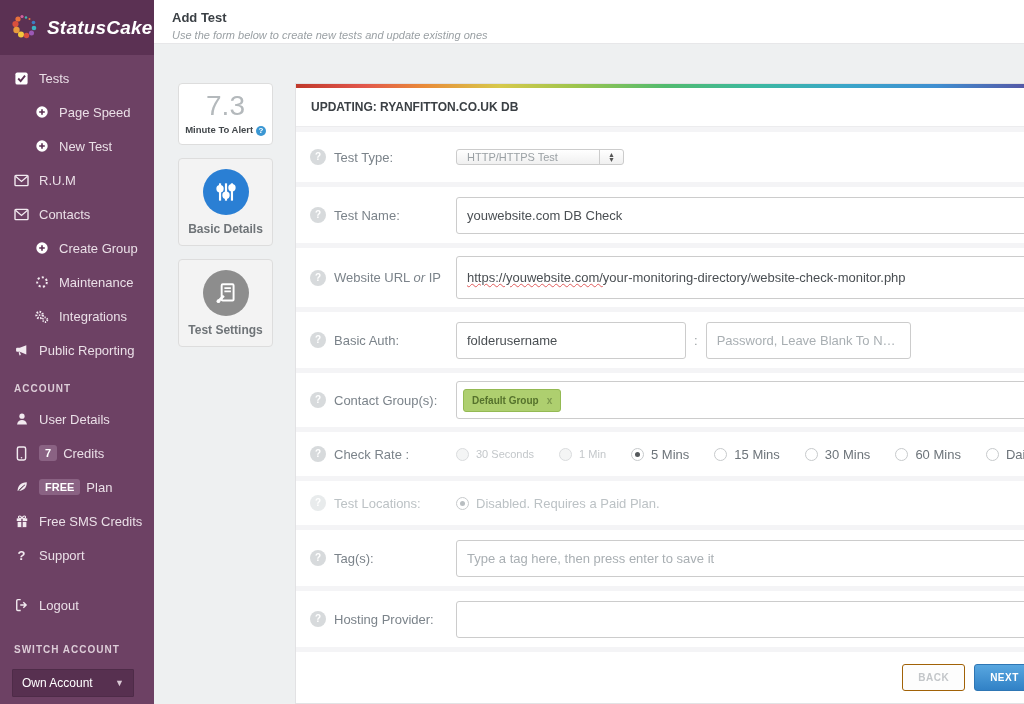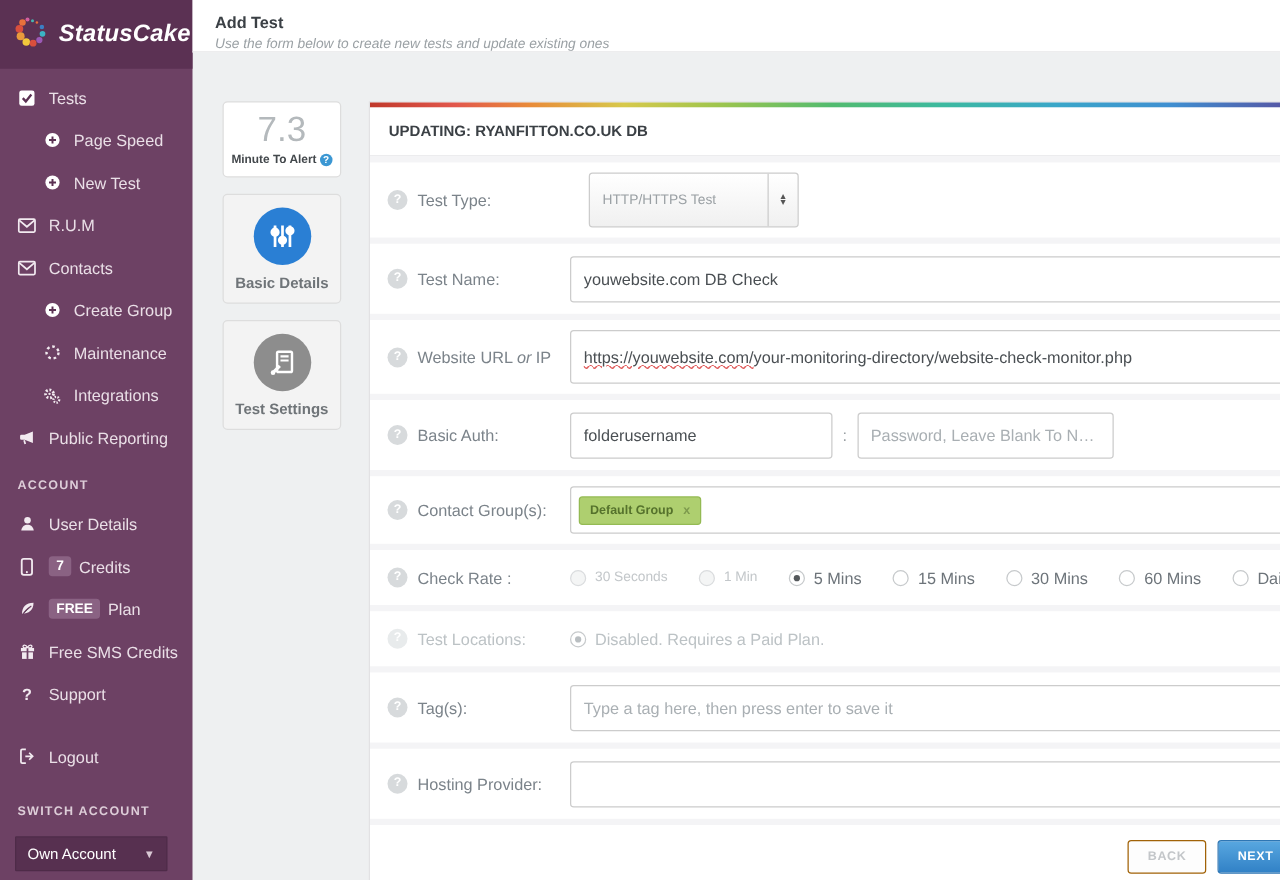--- a/index.html
+++ b/index.html
@@ -45,27 +45,27 @@
   .rainbow { height:4px; background:linear-gradient(to right,#c0392b 0%,#e2574c 9%,#e98b39 17%,#d7c94b 27%,#9ec54d 37%,#52bb6f 49%,#3cb9a0 61%,#3aa6c9 73%,#3f8fd1 85%,#5b4a9b 100%); }
   .form-heading { background:#fff; padding:12px 15px; font-size:12px; font-weight:bold; color:#3b4045; border-bottom:1px solid #ececee; margin-bottom:5px; }
   .form-row { background:#fff; display:flex; align-items:center; padding:8px 14px; margin-bottom:5px; }
   .row-label { width:146px; min-width:146px; display:flex; align-items:center; gap:8px; font-size:13px; color:#7b838a; }
   .row-label.disabled { color:#bcc2c5; }
   .help-dot { width:16px; height:16px; min-width:16px; border-radius:50%; background:#d7dadc; color:#fff; font-size:10px; line-height:16px; text-align:center; font-weight:bold; }
   .row-label.disabled .help-dot { background:#e8ebec; }
   .row-field { flex:1; display:flex; align-items:center; }
   .txt-input { width:100%; border:1px solid #ccc; border-radius:3px; padding:10px 10px; font-size:13px; color:#4a4f53; background:#fff; outline:none; font-family:"Liberation Sans", sans-serif; }
   .txt-input::placeholder { color:#a9afb3; }
-  .select-box { width:168px; height:44px; border:1px solid #ccc; border-radius:3px; background:linear-gradient(#fff,#f0f0f0); display:flex; align-items:center; cursor:pointer;margin-left:15px; }
+  .select-box { width:168px; height:16px; border:1px solid #ccc; border-radius:3px; background:linear-gradient(#fff,#f0f0f0); display:flex; align-items:center; cursor:pointer; }
   .select-text { flex:1; font-size:11px; color:#9aa0a4; padding-left:10px; }
   .select-stepper { width:24px; align-self:stretch; border-left:1px solid #ccc; display:flex; flex-direction:column; align-items:center; justify-content:center; font-size:7px; line-height:5px; color:#555; }
   .url-box { position:relative; width:100%; border:1px solid #ccc; border-radius:3px; padding:13px 10px; font-size:13px; color:#4a4f53; background:#fff; }
   .squiggle { text-decoration:underline; text-decoration-style:wavy; text-decoration-color:#e05c5c; text-decoration-thickness:1px;text-align:center; }
   .resize-handle { position:absolute; right:2px; bottom:2px; width:10px; height:10px; background:repeating-linear-gradient(-45deg, transparent, transparent 2px, #bfbfbf 2px, #bfbfbf 3px); clip-path:polygon(100% 0, 100% 100%, 0 100%); }
-  .auth-user { width:210px; }
+  .auth-user { width:230px; }
   .auth-colon { margin:0 8px; color:#9aa0a4; font-size:13px; }
   .auth-pass { width:205px; overflow:hidden; text-overflow:ellipsis; white-space:nowrap; }
   .group-box { width:100%; border:1px solid #ccc; border-radius:3px; background:#fff; padding:5px 6px; min-height:38px; display:flex; align-items:center; }
   .tag-chip { background:#aecf6f; border:1px solid #94ba53; border-radius:3px; color:#55722c; font-size:10px; font-weight:bold; padding:5px 8px; display:inline-flex; gap:8px; align-items:center; cursor:pointer; }
   .tag-x { color:#7d9a4d; font-weight:bold; }
   .radio-row { display:flex; align-items:center; gap:25px; flex-wrap:nowrap; }
   .radio-opt { display:flex; align-items:center; gap:7px; font-size:13px; color:#6d747a; cursor:pointer; white-space:nowrap;text-align:right; }
   .radio-opt.disabled { font-size:11px; color:#c3c7ca; cursor:default; }
   .radio { width:13px; height:13px; min-width:13px; border:1px solid #c7cacc; border-radius:50%; background:#fff; position:relative; }
   .radio-opt.disabled .radio { background:#f4f5f5; border-color:#dadcde; }

